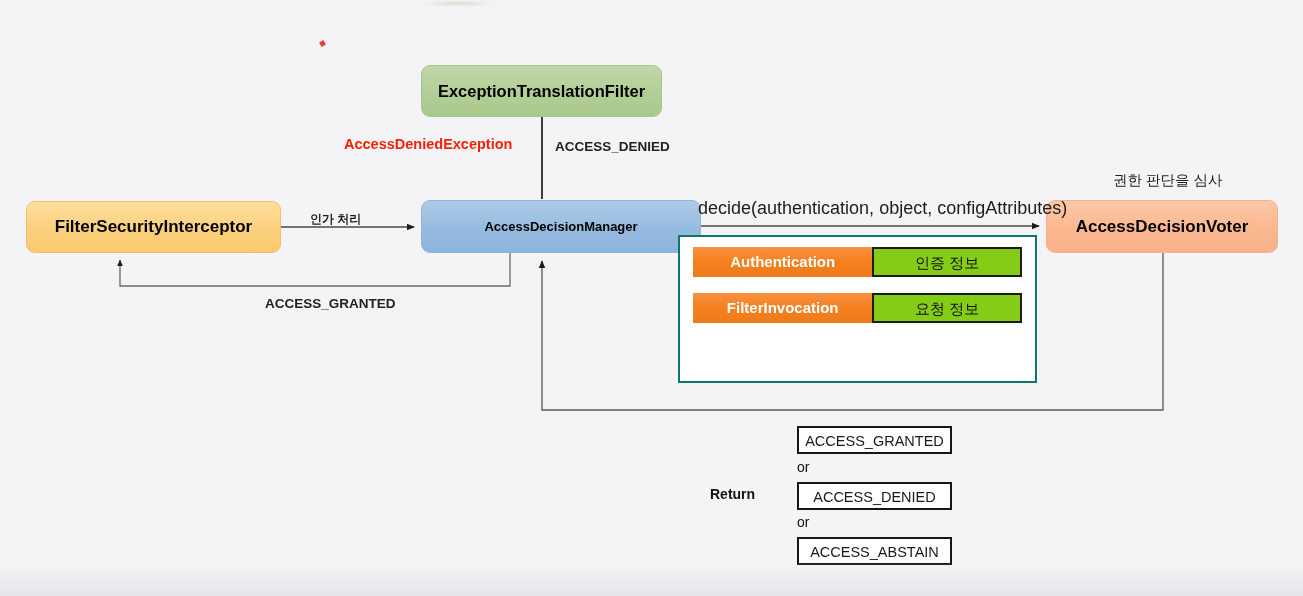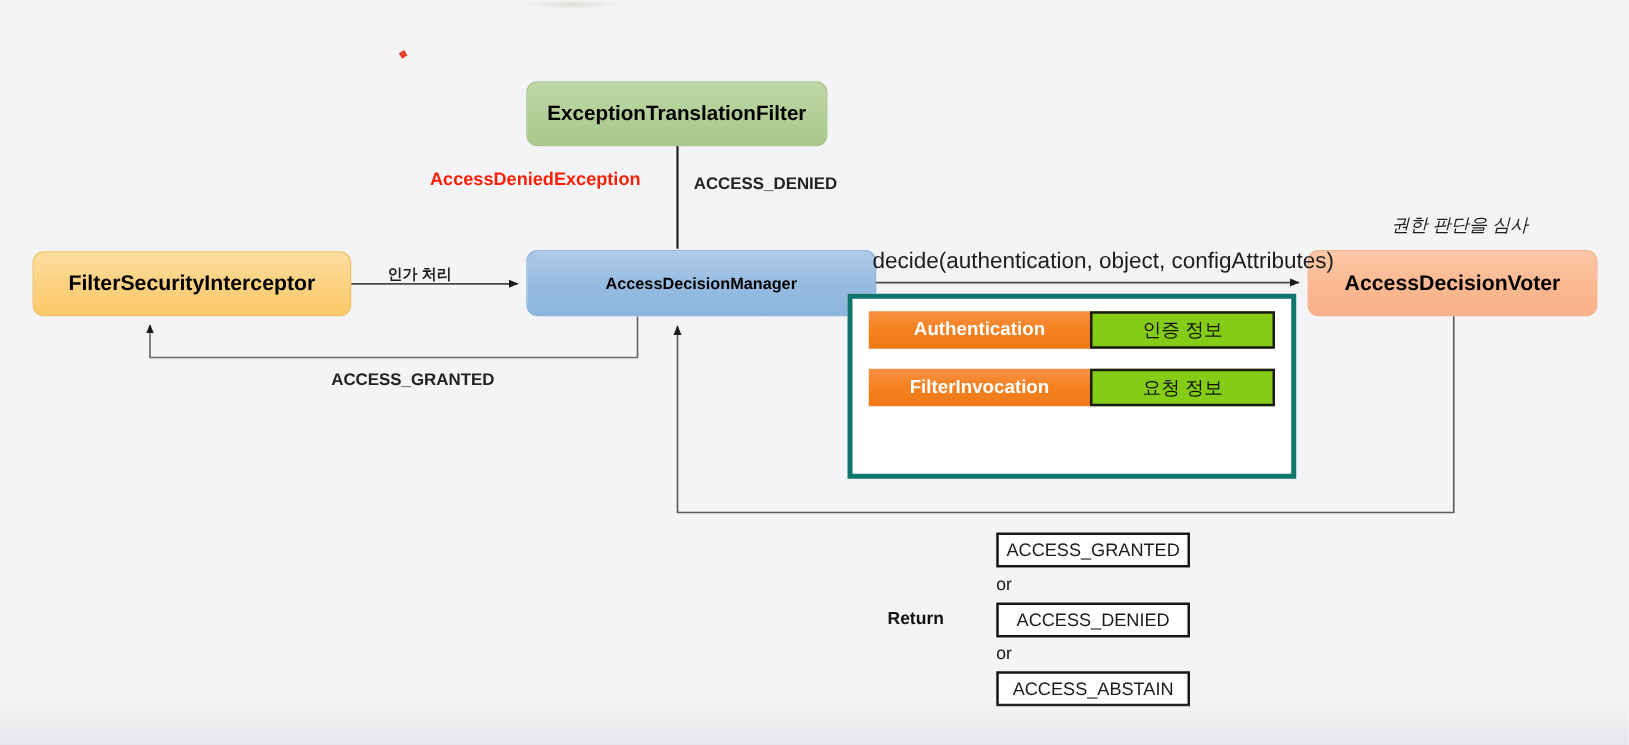--- a/index.html
+++ b/index.html
@@ -88,29 +88,29 @@
     color: #222;
     white-space: nowrap;
   }
   .label-ingaa   { left: 310px; top: 211px; font-size: 12px; color: #1d1d1d; font-weight: bold; }
   .label-denied-exc {
     left: 344px; top: 136px; color: #fa1f06; font-weight: bold; font-size: 14.5px;
   }
   .label-access-denied { left: 555px; top: 139px; font-weight: bold; font-size: 13.5px; }
   .label-access-granted { left: 265px; top: 296px; font-weight: bold; font-size: 13.5px; }
   .label-decide { left: 698px; top: 198px; font-size: 18px; color: #1d1d1d; }
-  .label-voter-top { left: 1113px; top: 171px; font-size: 14.5px; color: #1d1d1d; font-style: italic; }
+  .label-voter-top { left: 1113px; top: 171px; font-size: 14.5px; color: #1d1d1d; }
 
   
   #info-table {
     position: absolute;
     left: 678px; top: 235px;
     width: 359px; height: 148px;
     background: #ffffff;
-    border: 4px solid #0f766e;
+    border: 2px solid #0f766e;
     box-sizing: border-box;
     padding: 10px 13px;
   }
   .table-row {
     display: flex;
     align-items: center;
     height: 30px;
     margin-bottom: 16px;
   }
   .table-row:last-child { margin-bottom: 0; }

